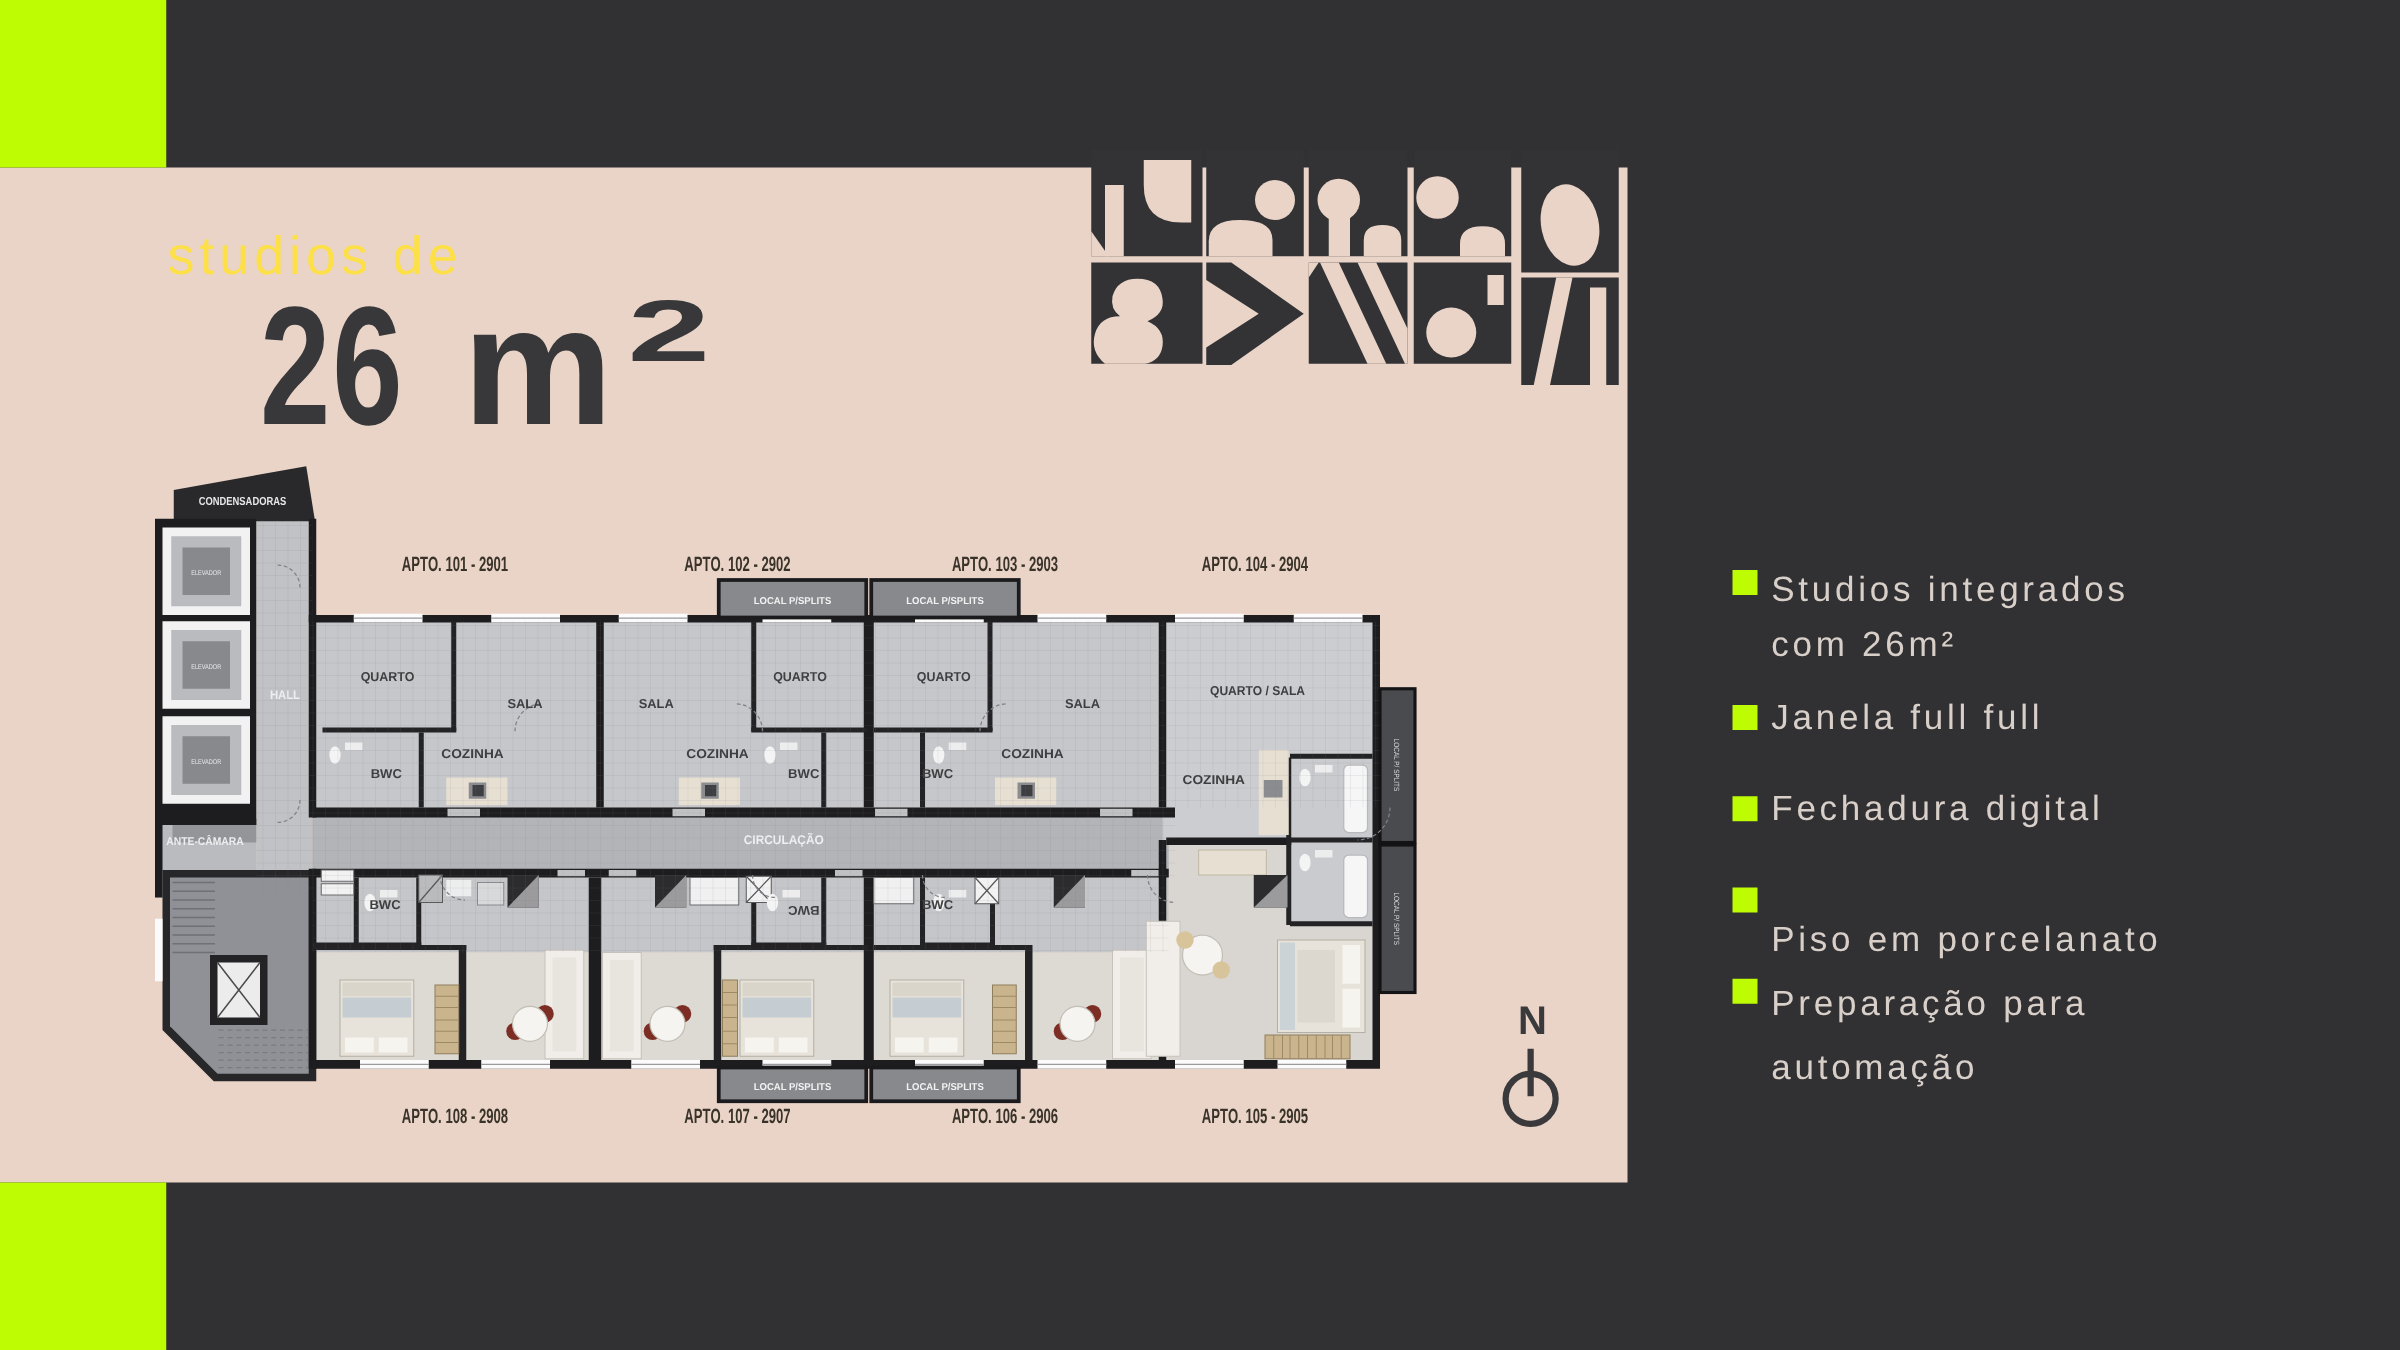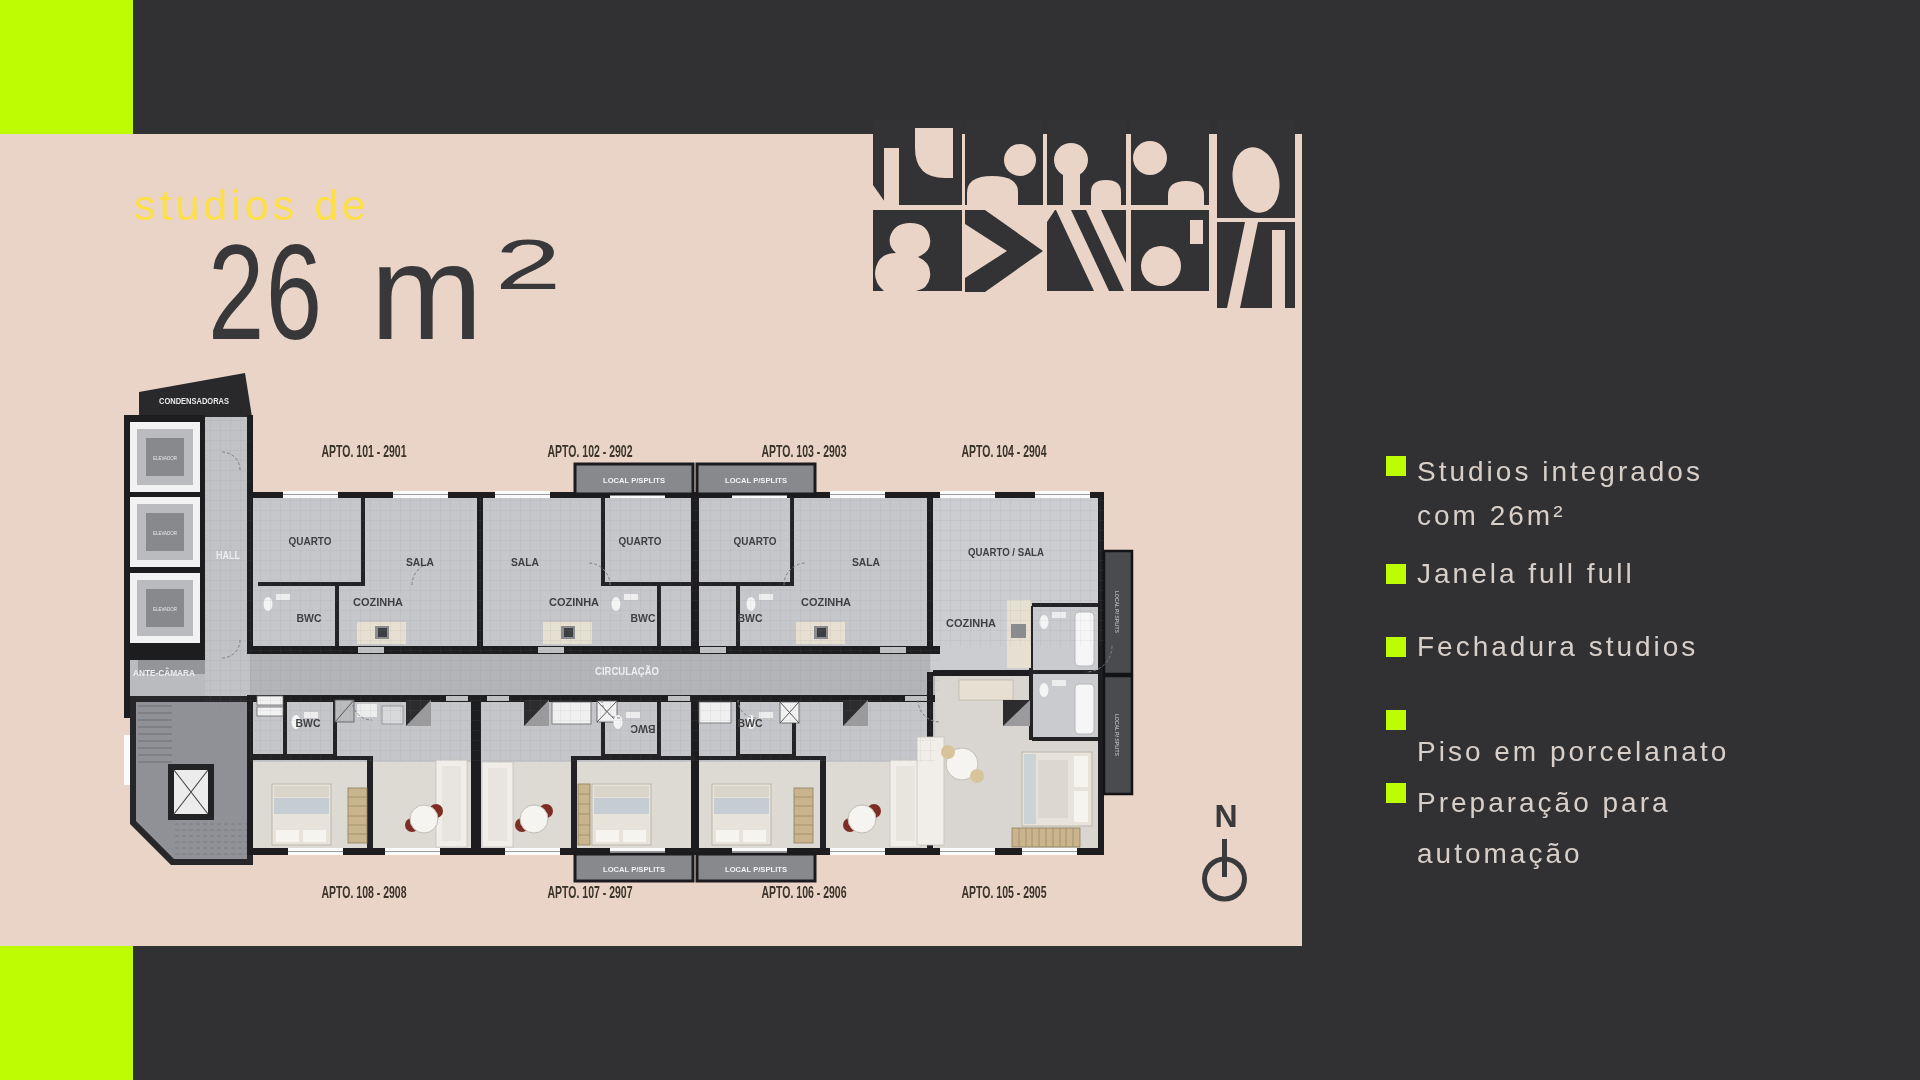--- a/index.html
+++ b/index.html
@@ -8,35 +8,35 @@
 <body>
 
 <div class="abs" style="left:0;top:134px;width:1302px;height:812px;background:#ead4c8"></div>
 
 <div class="abs" style="left:0;top:0;width:133px;height:134px;background:#bdfc02"></div>
 
 <div class="abs" style="left:0;top:946px;width:133px;height:134px;background:#bdfc02"></div>
 
 <div class="abs" style="left:134px;top:181px;font-size:43px;letter-spacing:4px;color:#fde047">studios de</div>
 
-<div class="abs" style="left:208px;top:215px;font-size:135px;font-weight:normal;color:#38383a"><span style="display:inline-block;transform:scaleX(0.75);transform-origin:0 50%;letter-spacing:2px">26</span><span style="margin-left:8px">m</span><span style="display:inline-block;transform:scaleX(1.70);transform-origin:0 50%;font-size:70px;vertical-align:50px;margin-left:12px">2</span></div>
+<div class="abs" style="left:208px;top:215px;font-size:135px;font-weight:bold;color:#38383a"><span style="display:inline-block;transform:scaleX(0.75);transform-origin:0 50%;letter-spacing:2px">26</span><span style="margin-left:8px">m</span><span style="display:inline-block;transform:scaleX(1.70);transform-origin:0 50%;font-size:70px;vertical-align:50px;margin-left:12px">2</span></div>
 
 <div id="bullets" style="position:absolute;left:1386px;top:0;color:#d8cfc9;font-size:28px;letter-spacing:3px;white-space:nowrap">
 
 <div class="abs" style="left:0;top:456px;width:20px;height:20px;background:#bdfc02"></div>
 
 <div class="abs" style="left:31px;top:450px;line-height:44px">Studios integrados<br>com 26m²</div>
 
 <div class="abs" style="left:0;top:564px;width:20px;height:20px;background:#bdfc02"></div>
 
 <div class="abs" style="left:31px;top:558px">Janela full full</div>
 
 <div class="abs" style="left:0;top:637px;width:20px;height:20px;background:#bdfc02"></div>
 
-<div class="abs" style="left:31px;top:631px">Fechadura studios</div>
+<div class="abs" style="left:31px;top:631px">Fechadura digital</div>
 
 <div class="abs" style="left:0;top:710px;width:20px;height:20px;background:#bdfc02"></div>
 
 <div class="abs" style="left:31px;top:736px">Piso em porcelanato</div>
 
 <div class="abs" style="left:0;top:783px;width:20px;height:20px;background:#bdfc02"></div>
 
 <div class="abs" style="left:31px;top:777px;line-height:51px">Preparação para<br>automação</div>
 </div>
 

